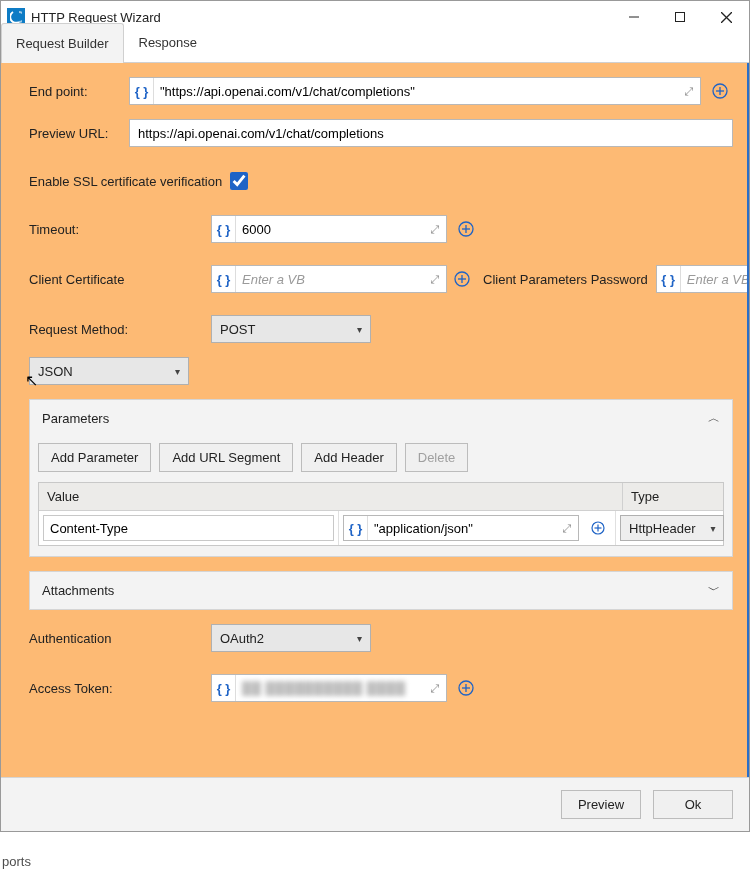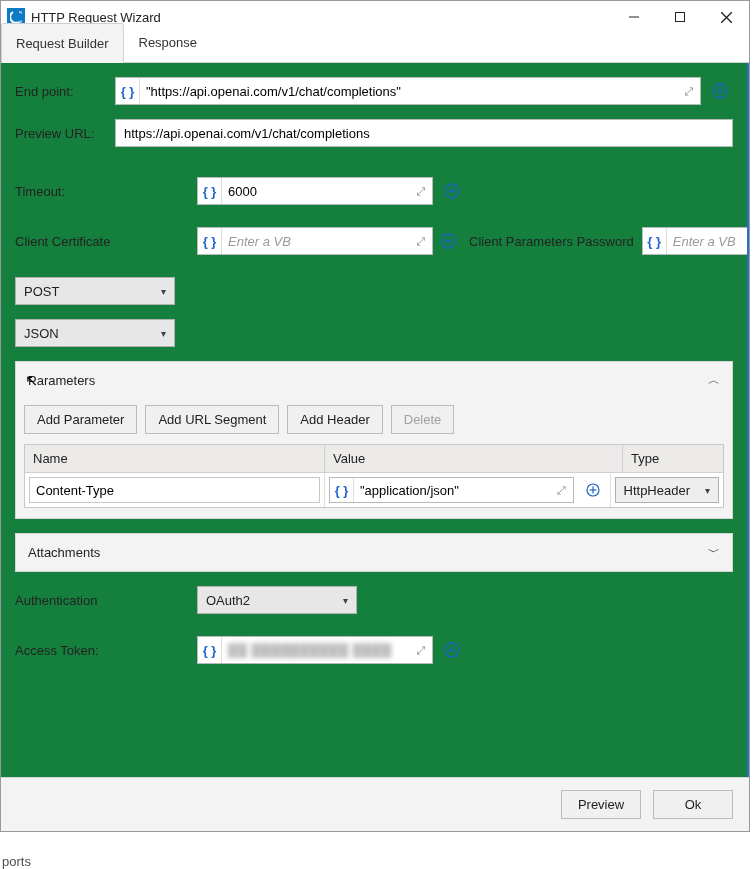--- a/index.html
+++ b/index.html
@@ -65,22 +65,22 @@
   }
   .tab.active {
     border-color: #d0d0d0;
     background: #f3f3f3;
     border-top-left-radius: 3px;
     border-top-right-radius: 3px;
     top: 1px;
   }
   .body {
     flex: 1;
-    background: #15803d;
-    padding: 14px 14px 0 14px;
+    background: #fdba74;
+    padding: 14px 14px 0 28px;
     overflow: auto;
     border-right: 2px solid #2a6fc9;
   }
   .row {
     display: flex;
     align-items: center;
     margin-bottom: 14px;
   }
   .row-label {
     width: 100px;
@@ -313,20 +313,24 @@
       </span>
     </div>
 
     <div class="row">
       <div class="row-label">Preview URL:</div>
       <input class="plain-input" value="https://api.openai.com/v1/chat/completions" style="">
     </div>
 
     <div class="spacer-row"></div>
 
+    <div class="row">
+      <div>Enable SSL certificate verification</div>
+      <input type="checkbox" class="check" checked="" style="">
+    </div>
 
     <div class="spacer-row"></div>
 
     <div class="row">
       <div class="row-label wide">Timeout:</div>
       <div class="vb-box" style="flex:0 0 110px">
         <span class="brace">{ }</span>
         <input value="6000" style="">
         <span class="expand">⤢</span>
       </div>
@@ -360,20 +364,21 @@
         <span class="brace">{ }</span>
         <input placeholder="Enter a VB" style="">
 
       </div>
 
     </div>
 
     <div class="spacer-row"></div>
 
     <div class="row">
+      <div class="row-label wide">Request Method:</div>
       <div class="select">
         <span>POST</span>
         <span class="chev">▾</span>
       </div>
     </div>
 
     <div class="row">
       <div class="select">
         <span>JSON</span>
         <span class="chev">▾</span>
@@ -387,21 +392,20 @@
       </div>
       <div class="panel-body">
         <div class="btn-row">
           <div class="btn">Add Parameter</div>
           <div class="btn">Add URL Segment</div>
           <div class="btn">Add Header</div>
           <div class="btn disabled">Delete</div>
         </div>
         <div class="grid">
           <div class="grid-head">
-            <div class="col-name">Name</div>
             <div class="col-value">Value</div>
             <div class="col-type">Type</div>
           </div>
           <div class="grid-row">
             <div class="col-name">
               <input class="cell-input" value="Content-Type" style="">
             </div>
             <div class="col-value">
               <div class="vb-box" style="flex:1;height:26px">
                 <span class="brace">{ }</span>

